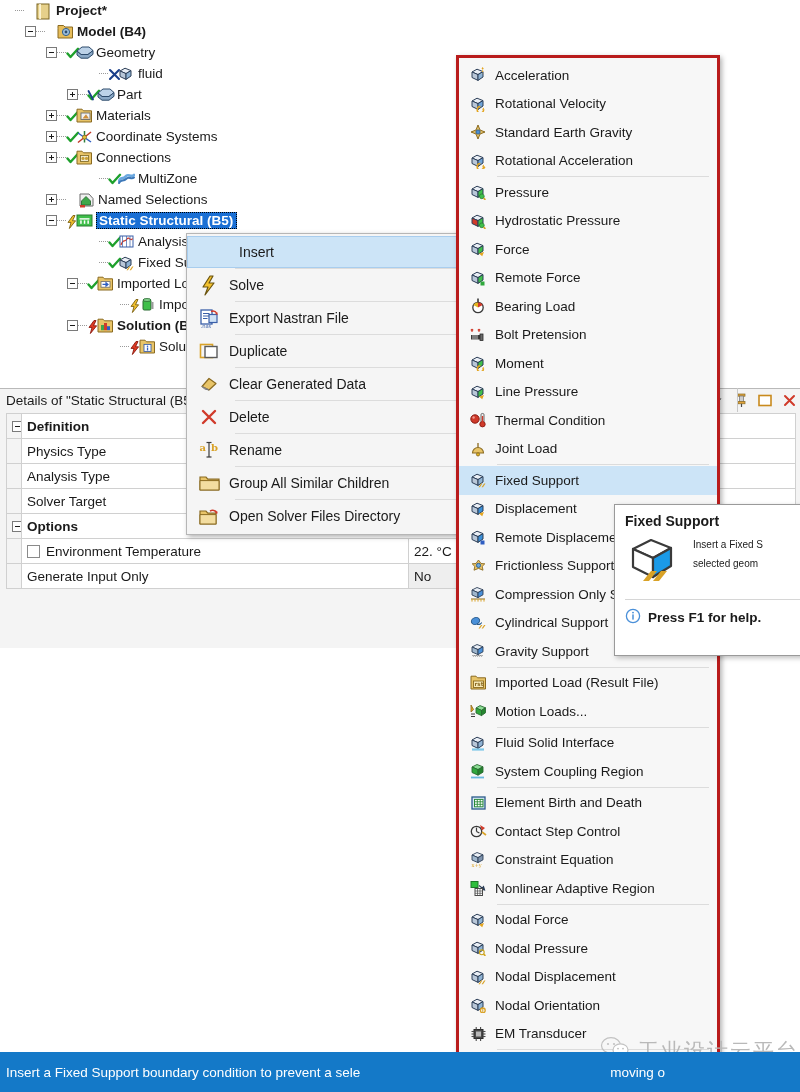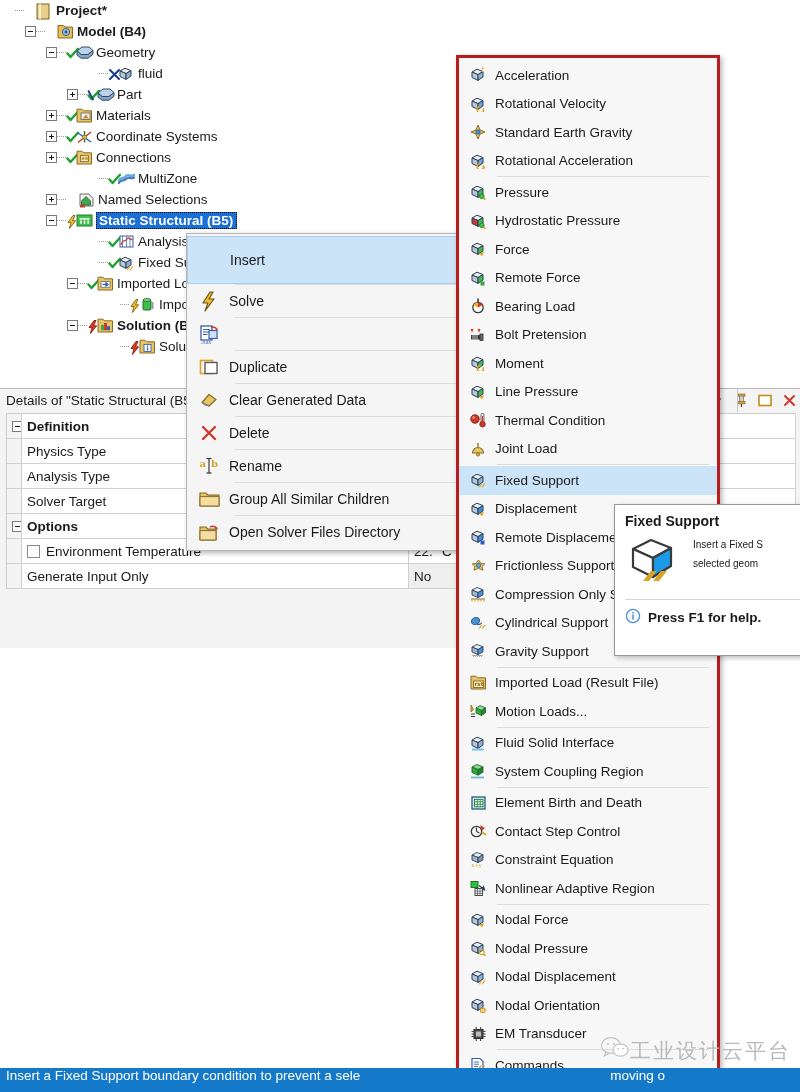--- a/index.html
+++ b/index.html
@@ -77,21 +77,21 @@
   #ctx-menu {
     position: absolute; left: 186px; top: 233px; width: 314px;
     background: #f5f5f5; border: 1px solid #b6b6b6;
     box-shadow: 2px 2px 5px rgba(0,0,0,0.30);
     padding: 2px 0;
   }
   #ctx-menu .mrow {
     height: 32px; display:flex; align-items:center; position:relative;
     font-size: 14px; padding-left: 2px;
   }
-  #ctx-menu .mrow.hl { background:#cce4f7; border:1px solid #a8cdee; height:48px; }
+  #ctx-menu .mrow.hl { background:#cce4f7; border:1px solid #a8cdee; height:32px;gap:9px; }
   #ctx-menu .micon { width: 40px; display:flex; align-items:center; justify-content:center; flex:0 0 auto; }
   #ctx-menu .mlabel { flex:1 1 auto; }
   #ctx-menu .maccel { padding-right: 14px; color:#1a1a1a; }
   #ctx-menu .marrow { padding-right: 12px; }
   .msep { height:1px; background:#dcdcdc; margin:0 6px 0 48px; }
 
   
   #sub-menu {
     position:absolute; left:456px; top:55px; width:264px;
     background:#f7f7f7; border:3px solid #b91c1c;
@@ -114,29 +114,29 @@
     padding:8px 10px; overflow:hidden;
   }
   #tt-title { font-weight:bold; font-size:14px; margin-bottom:6px; color:#1a1a1a; }
   #tt-body { display:flex; gap:10px; }
   #tt-text { font-size:10px; line-height:19px; color:#1a1a1a; white-space:nowrap; }
   #tt-hr { height:1px; background:#d6d6d6; margin:9px 0 8px 0; }
   #tt-foot { display:flex; align-items:center; gap:7px; font-weight:bold; font-size:13.5px; }
 
   
   #statusbar {
-    position:absolute; left:0; bottom:0; width:800px; height:24px;
-    background:#1479c8; color:#ffffff; display:flex; 
+    position:absolute; left:0; bottom:0; width:800px; height:40px;
+    background:#1479c8; color:#ffffff; display:flex; align-items:center;
     padding-left:6px; font-size:13.5px; white-space:nowrap; overflow:hidden;
   }
 
   
   #watermark {
     position:absolute; left:600px; top:1036px; display:flex; align-items:center;
-    color:#b9b9b9; font-size:21px; letter-spacing:2px;
+    gap:8px; color:#b9b9b9; font-size:21px; letter-spacing:2px;
     font-family:"DejaVu Sans", sans-serif; pointer-events:none;
   }
   
   .edge-v { position:absolute; background:#c8c8c8; width:1px; }
 </style>
 </head>
 <body>
 
 <div id="root">
 
@@ -536,20 +536,21 @@
             <rect x="2" y="2" width="11" height="14" fill="#ffffff" stroke="#3a5fa8" stroke-width="1.3"></rect>
             <line x1="4" y1="5.5" x2="10.5" y2="5.5" stroke="#3a5fa8" stroke-width="1"></line>
             <line x1="4" y1="8" x2="10.5" y2="8" stroke="#3a5fa8" stroke-width="1"></line>
             <line x1="4" y1="10.5" x2="8.5" y2="10.5" stroke="#3a5fa8" stroke-width="1"></line>
             <rect x="10" y="6.5" width="8" height="8" fill="#cfe2f5" stroke="#3a5fa8" stroke-width="1.2"></rect>
             <path d="M12,3.5 a5,5 0 0,1 6,2" fill="none" stroke="#d03a2a" stroke-width="1.4"></path>
             <path d="M18.4,4.2 L18.6,7 L16,6.1 Z" fill="#d03a2a"></path>
             <text x="1.5" y="20" font-size="5.2" font-family="DejaVu Sans" fill="#3a5fa8">.nas</text>
           </svg>
         </span>
+        <span class="mlabel">Export Nastran File</span>
       </div>
       <div class="msep"></div>
       <div class="mrow">
         <span class="micon">
           <svg width="20" height="20" viewBox="0 0 20 20">
             <rect x="1.5" y="3.5" width="12" height="13" fill="none" stroke="#d9a227" stroke-width="1.6"></rect>
             <rect x="6" y="5.5" width="12" height="11" fill="#ffffff" stroke="#5a5a5a" stroke-width="1.4"></rect>
           </svg>
         </span>
         <span class="mlabel">Duplicate</span>

